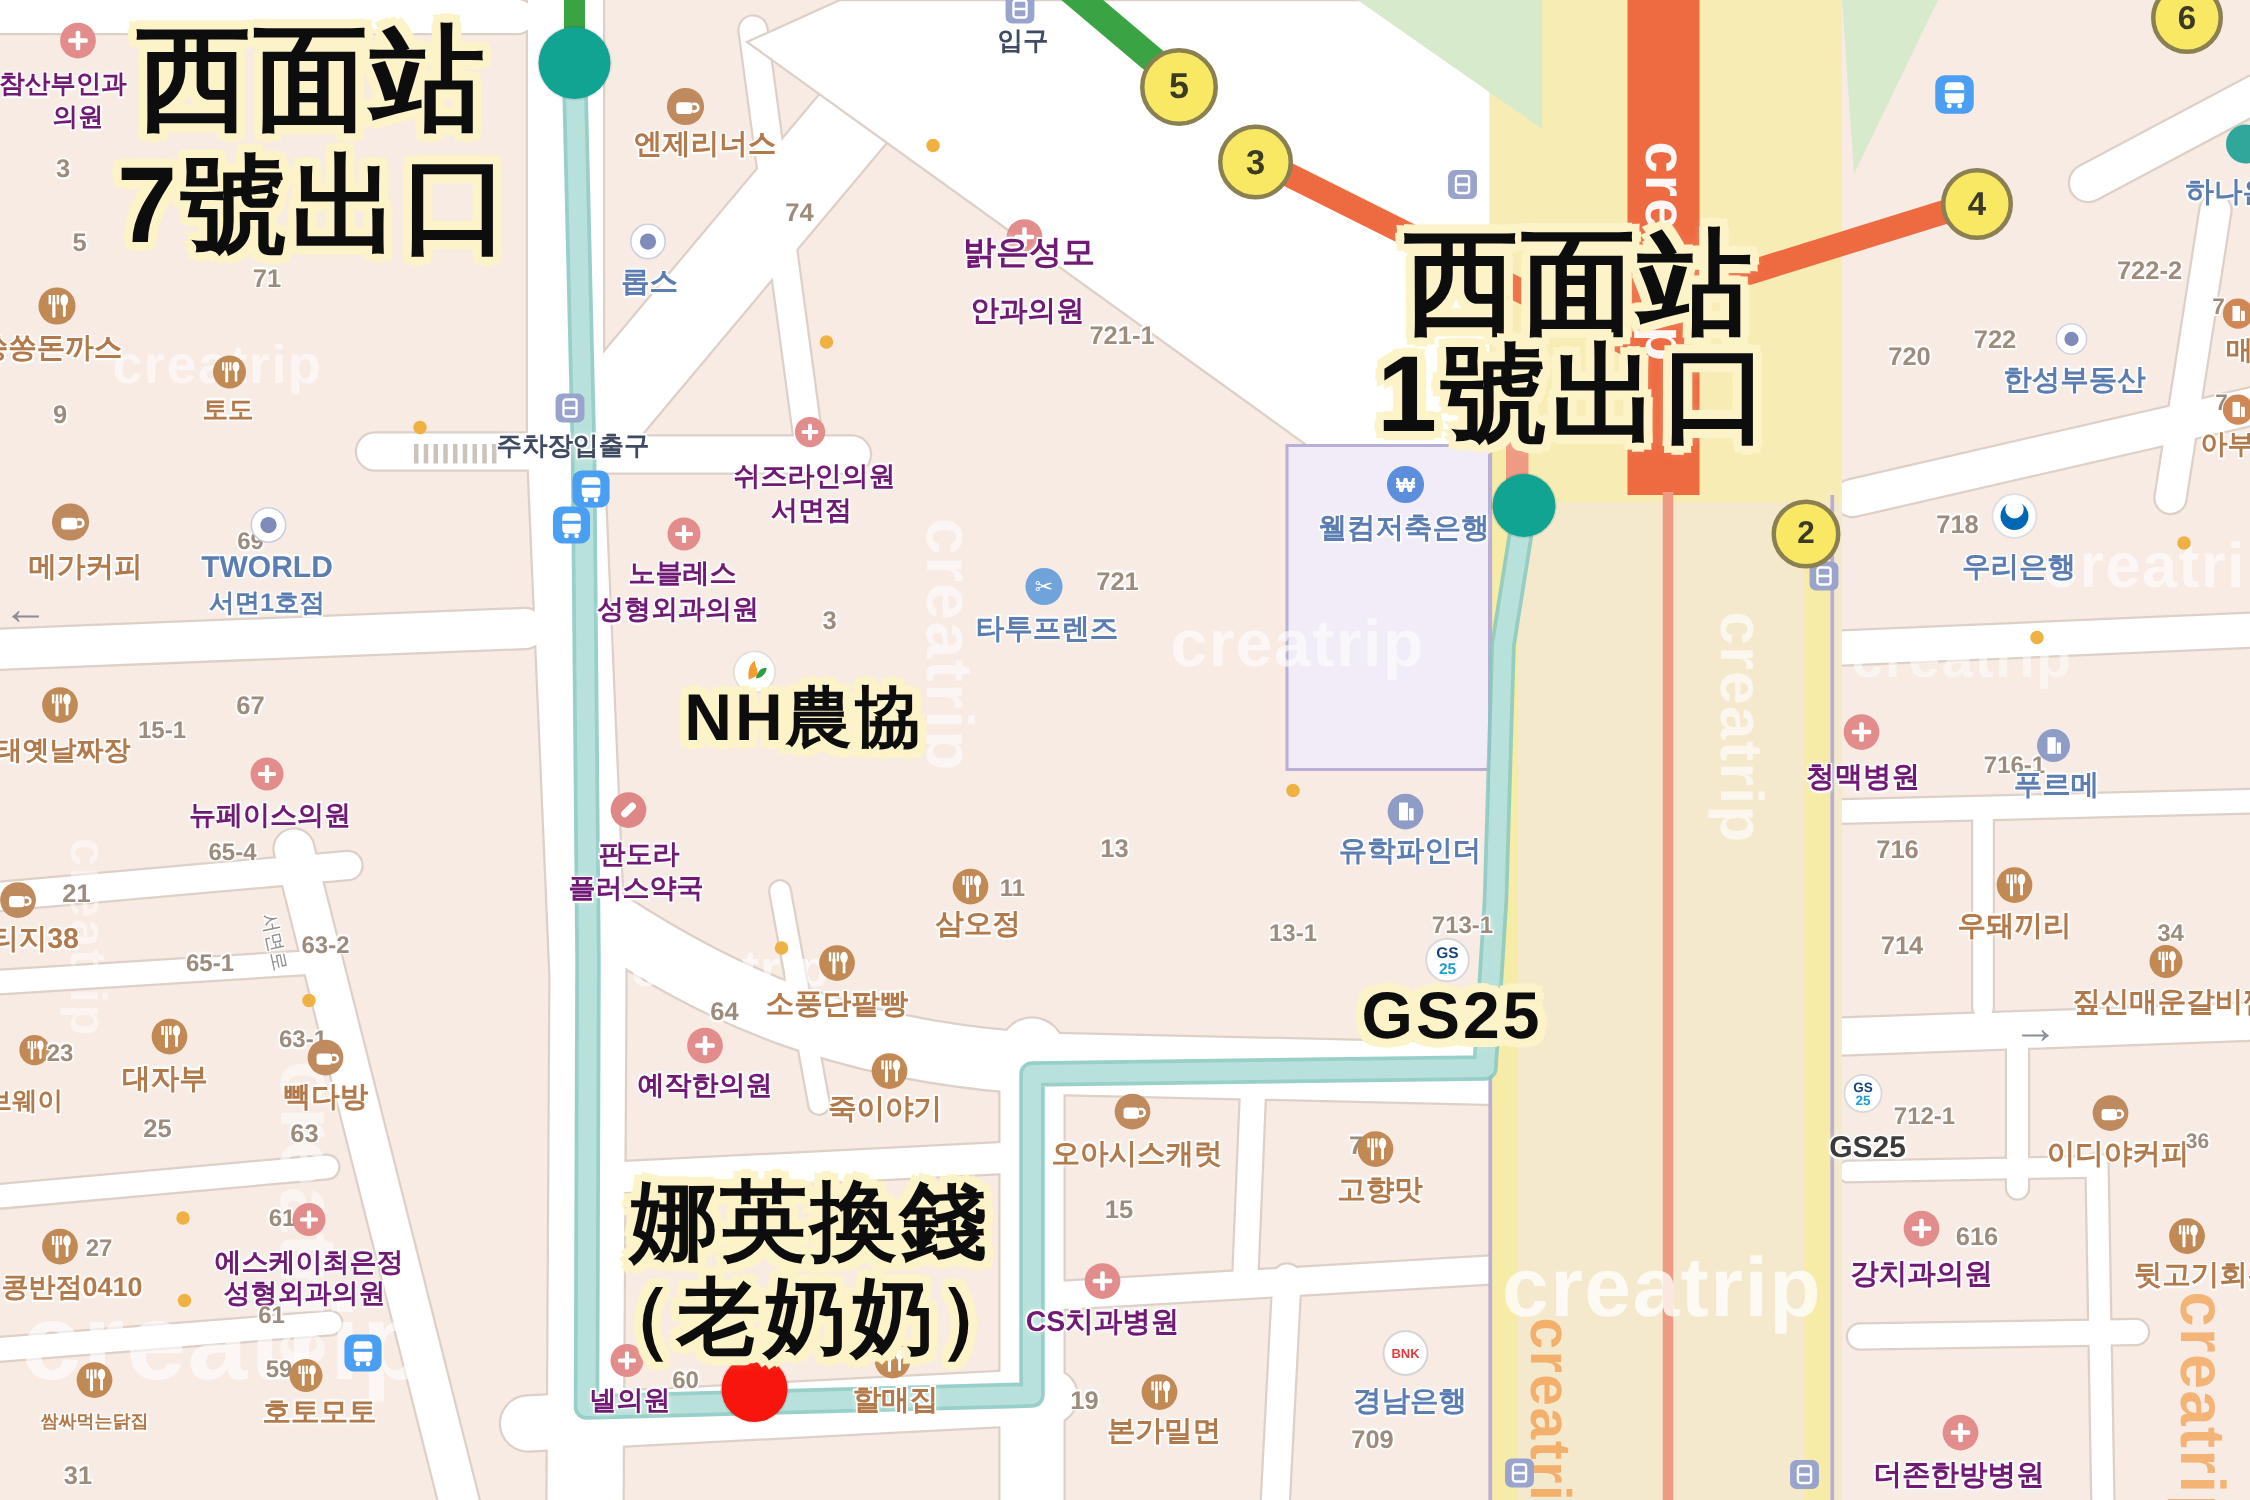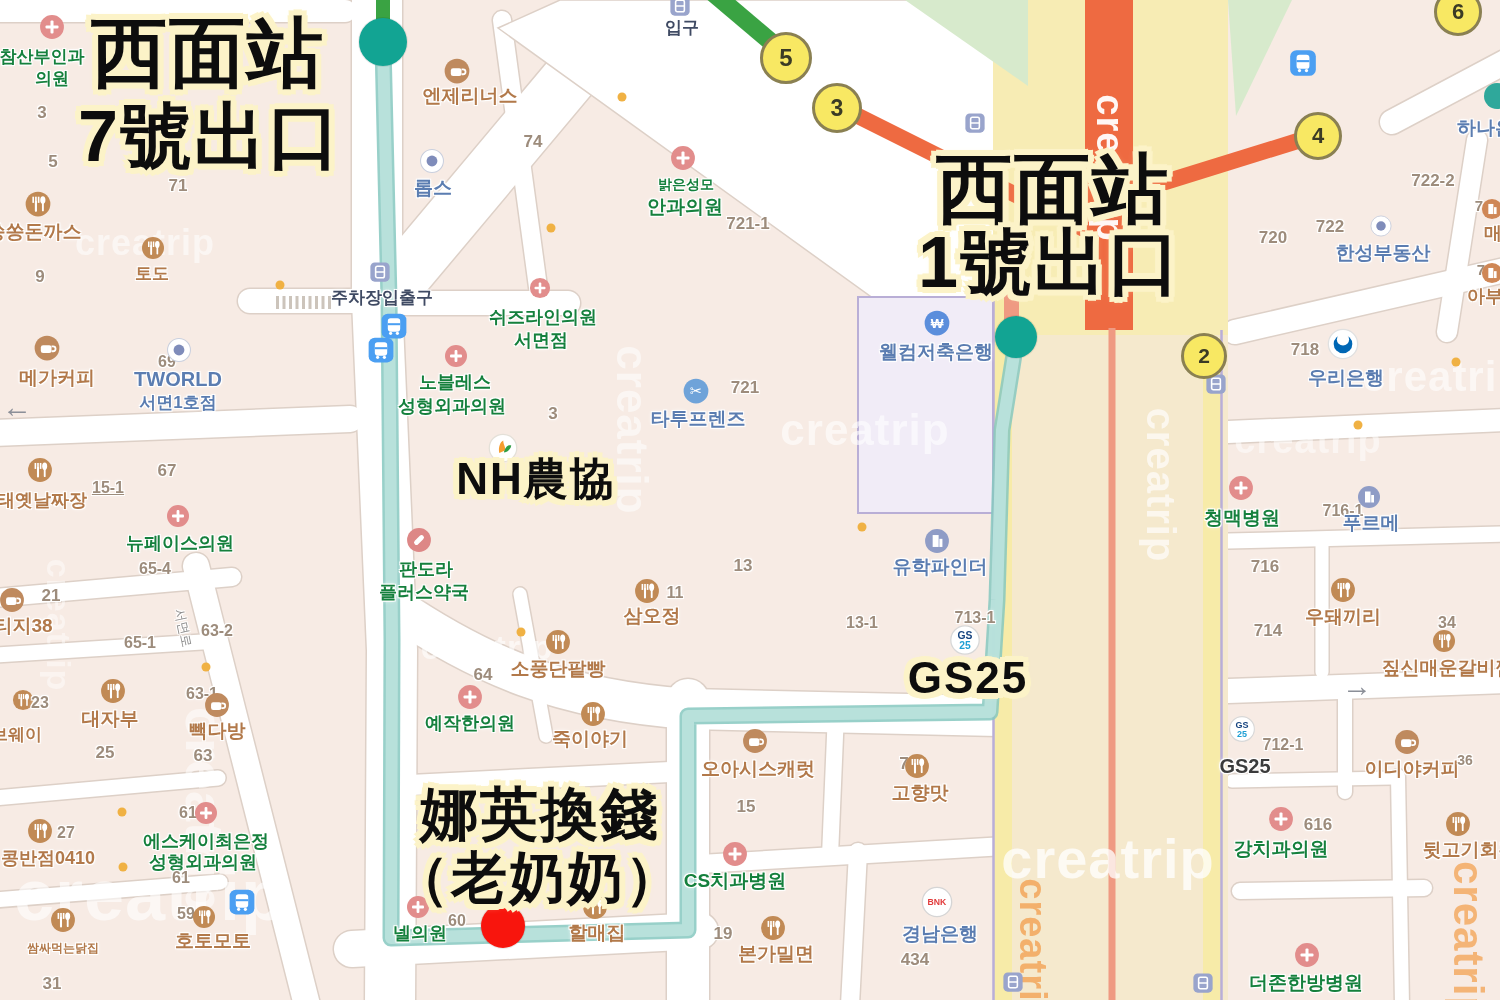--- a/index.html
+++ b/index.html
@@ -2,21 +2,21 @@
 <html><head>
 <meta charset="utf-8">
 <style>
   html,body{margin:0;padding:0;background:#fff;}
   #map{position:relative;width:1500px;height:1000px;overflow:hidden;
        font-family:"Liberation Sans","DejaVu Sans",sans-serif;background:#f7ebe4;}
   #baseSvg{position:absolute;left:0;top:0;}
   .lbl{position:absolute;transform:translate(-50%,-50%);white-space:nowrap;font-weight:bold;
        text-shadow:-1px -1px 0 #fff,1px -1px 0 #fff,-1px 1px 0 #fff,1px 1px 0 #fff,0 0 4px #fff;
        pointer-events:none;}
-  .c-medical{color:#15803d;}
+  .c-medical{color:#701a75;}
   .c-food{color:#b2794a;}
   .c-cafe{color:#b2794a;}
   .c-business{color:#5b7db1;}
   .c-number{color:#9d8c7c;font-weight:bold;}
   .c-street{color:#3f4a63;}
   .c-road{color:#8f8f8f;font-weight:normal;}
   .c-plain{color:#3b3b3b;}
   .icon{position:absolute;transform:translate(-50%,-50%);pointer-events:none;line-height:0;}
   .badge{position:absolute;transform:translate(-50%,-50%);border-radius:50%;
          background:#f8e863;border:3px solid #8a8052;color:#3b3b25;font-weight:bold;
@@ -224,21 +224,21 @@
           <rect x="1" y="1" width="22" height="22" rx="5" fill="#99a4cc"></rect>
           <rect x="7" y="5.5" width="10" height="13" rx="2" fill="none" stroke="#fff" stroke-width="1.8"></rect>
           <line x1="7" y1="12" x2="17" y2="12" stroke="#fff" stroke-width="1.8"></line>
         </svg></span>
       <div class="lbl c-street" style="left: 382px; top: 297px; font-size: 17px; transform: translate(-50%, -50%);">주차장입출구</div>
       <span class="icon" style="left: 683px; top: 158px;"><svg width="26" height="26" viewBox="0 0 24 24">
           <circle cx="12" cy="12" r="11" fill="#e28d8c"></circle>
           <rect x="10.6" y="6" width="2.8" height="12" rx="1" fill="#fff"></rect>
           <rect x="6" y="10.6" width="12" height="2.8" rx="1" fill="#fff"></rect>
         </svg></span>
-      <div class="lbl c-medical" style="left: 686px; top: 185px; font-size: 14px; transform: translate(-50%, -50%);">밝은성모</div>
+      <div class="lbl c-medical" style="left: 686px; top: 168px; font-size: 22px; transform: translate(-50%, -50%);">밝은성모</div>
       <div class="lbl c-medical" style="left: 685px; top: 207px; font-size: 19px; transform: translate(-50%, -50%);">안과의원</div>
       <div class="lbl c-number" style="left: 748px; top: 224px; font-size: 17px; transform: translate(-50%, -50%);">721-1</div>
       <span class="icon" style="left: 540px; top: 288px;"><svg width="22" height="22" viewBox="0 0 24 24">
           <circle cx="12" cy="12" r="11" fill="#e28d8c"></circle>
           <rect x="10.6" y="6" width="2.8" height="12" rx="1" fill="#fff"></rect>
           <rect x="6" y="10.6" width="12" height="2.8" rx="1" fill="#fff"></rect>
         </svg></span>
       <div class="lbl c-medical" style="left: 543px; top: 317px; font-size: 18px; transform: translate(-50%, -50%);">쉬즈라인의원</div>
       <div class="lbl c-medical" style="left: 541px; top: 340px; font-size: 18px; transform: translate(-50%, -50%);">서면점</div>
       <span class="icon" style="left: 456px; top: 356px;"><svg width="24" height="24" viewBox="0 0 24 24">
@@ -271,21 +271,21 @@
           <g fill="#fff">
             <rect x="7" y="5.5" width="1.5" height="5.5"></rect>
             <rect x="9.4" y="5.5" width="1.5" height="5.5"></rect>
             <rect x="11.8" y="5.5" width="1.5" height="5.5"></rect>
             <rect x="9.2" y="9" width="1.9" height="10" rx="0.9"></rect>
             <ellipse cx="16.3" cy="8.5" rx="2.3" ry="3.4"></ellipse>
             <rect x="15.5" y="10.5" width="1.7" height="8" rx="0.8"></rect>
           </g>
         </svg></span>
       <div class="lbl c-food" style="left: 42px; top: 500px; font-size: 18px; transform: translate(-50%, -50%);">태옛날짜장</div>
-      <div class="lbl c-number" style="left: 108px; top: 488px; font-size: 16px; transform: translate(-50%, -50%); text-decoration: underline;">15-1</div>
+      <div class="lbl c-number" style="left: 108px; top: 488px; font-size: 16px; transform: translate(-50%, -50%);">15-1</div>
       <div class="lbl c-number" style="left: 167px; top: 471px; font-size: 17px; transform: translate(-50%, -50%);">67</div>
       <span class="icon" style="left: 178px; top: 516px;"><svg width="24" height="24" viewBox="0 0 24 24">
           <circle cx="12" cy="12" r="11" fill="#e28d8c"></circle>
           <rect x="10.6" y="6" width="2.8" height="12" rx="1" fill="#fff"></rect>
           <rect x="6" y="10.6" width="12" height="2.8" rx="1" fill="#fff"></rect>
         </svg></span>
       <div class="lbl c-medical" style="left: 180px; top: 543px; font-size: 18px; transform: translate(-50%, -50%);">뉴페이스의원</div>
       <div class="lbl c-number" style="left: 155px; top: 569px; font-size: 16px; transform: translate(-50%, -50%);">65-4</div>
       <div class="lbl c-number" style="left: 51px; top: 596px; font-size: 17px; transform: translate(-50%, -50%);">21</div>
       <span class="icon" style="left: 12px; top: 600px;"><svg width="26" height="26" viewBox="0 0 24 24">
@@ -478,21 +478,21 @@
             <ellipse cx="16.3" cy="8.5" rx="2.3" ry="3.4"></ellipse>
             <rect x="15.5" y="10.5" width="1.7" height="8" rx="0.8"></rect>
           </g>
         </svg></span>
       <div class="lbl c-food" style="left: 920px; top: 793px; font-size: 19px; transform: translate(-50%, -50%);">고향맛</div>
       <span class="icon" style="left: 937px; top: 902px;"><svg width="32" height="32" viewBox="0 0 24 24">
           <circle cx="12" cy="12" r="11" fill="#fff" stroke="#d5d5d5"></circle>
           <text x="12" y="14.5" font-size="6.5" font-weight="bold" text-anchor="middle" fill="#e23b3b">BNK</text>
         </svg></span>
       <div class="lbl c-business" style="left: 940px; top: 934px; font-size: 19px; transform: translate(-50%, -50%);">경남은행</div>
-      <div class="lbl c-number" style="left: 915px; top: 960px; font-size: 17px; transform: translate(-50%, -50%);">434</div>
+      <div class="lbl c-number" style="left: 915px; top: 960px; font-size: 17px; transform: translate(-50%, -50%);">709</div>
       <span class="icon" style="left: 937px; top: 541px;"><svg width="26" height="26" viewBox="0 0 24 24">
           <circle cx="12" cy="12" r="11" fill="#8f9cc6"></circle>
           <rect x="8" y="6.5" width="5.5" height="11" fill="#fff"></rect>
           <rect x="14.2" y="10" width="2.8" height="7.5" fill="#fff"></rect>
         </svg></span>
       <div class="lbl c-business" style="left: 940px; top: 567px; font-size: 19px; transform: translate(-50%, -50%);">유학파인더</div>
       <div class="lbl c-number" style="left: 743px; top: 566px; font-size: 17px; transform: translate(-50%, -50%);">13</div>
       <div class="lbl c-number" style="left: 862px; top: 623px; font-size: 16px; transform: translate(-50%, -50%);">13-1</div>
       <div class="lbl c-number" style="left: 975px; top: 618px; font-size: 16px; transform: translate(-50%, -50%);">713-1</div>
       <div class="lbl c-business" style="left: 1495px; top: 128px; font-size: 19px; transform: translate(-50%, -50%);">하나은행</div>

